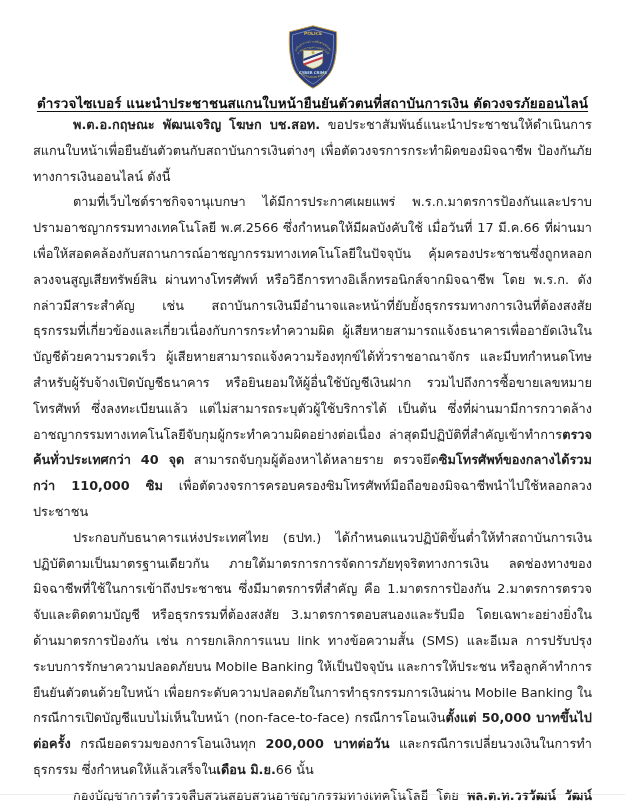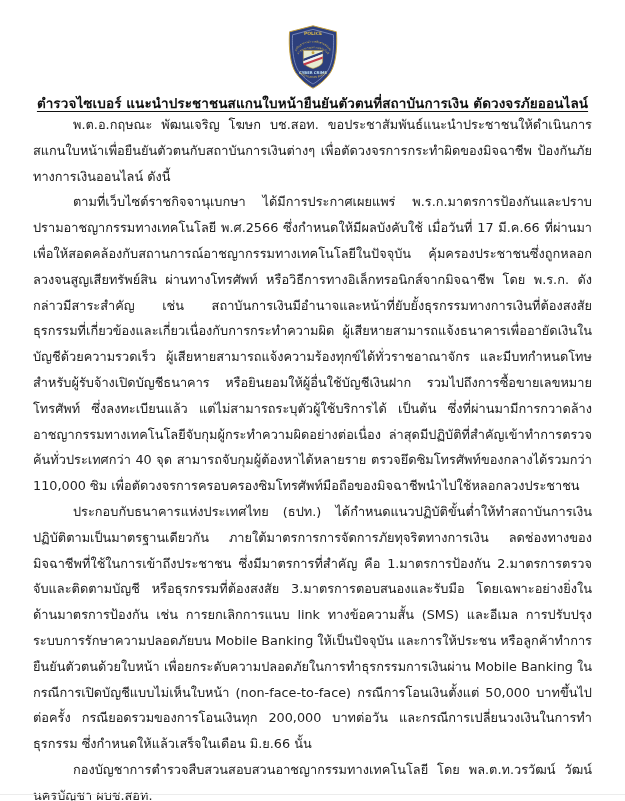--- a/index.html
+++ b/index.html
@@ -21,21 +21,21 @@
     text-align:center;font-size:13.5px;font-weight:bold;
     text-decoration:underline;text-underline-offset:3px;
     letter-spacing:.1px;color:#111;
   }
   .body-text{
     position:absolute;top:112px;left:33px;width:559px;
     font-size:12.8px;line-height:25.8px;color:#222;
     text-align:justify;text-align-last:left;
   }
   .para{margin:0;text-indent:40px;}
-  .b{font-weight:normal;}
+  .b{font-weight:bold;}
   .bottom-edge{
     position:absolute;left:0;bottom:6px;width:625px;height:0;
     border-top:1px solid #ececec;
   }
   svg text{font-family:"DejaVu Sans","Liberation Sans",sans-serif;}
 </style>
 </head>
 <body>
 
 <div class="page">

